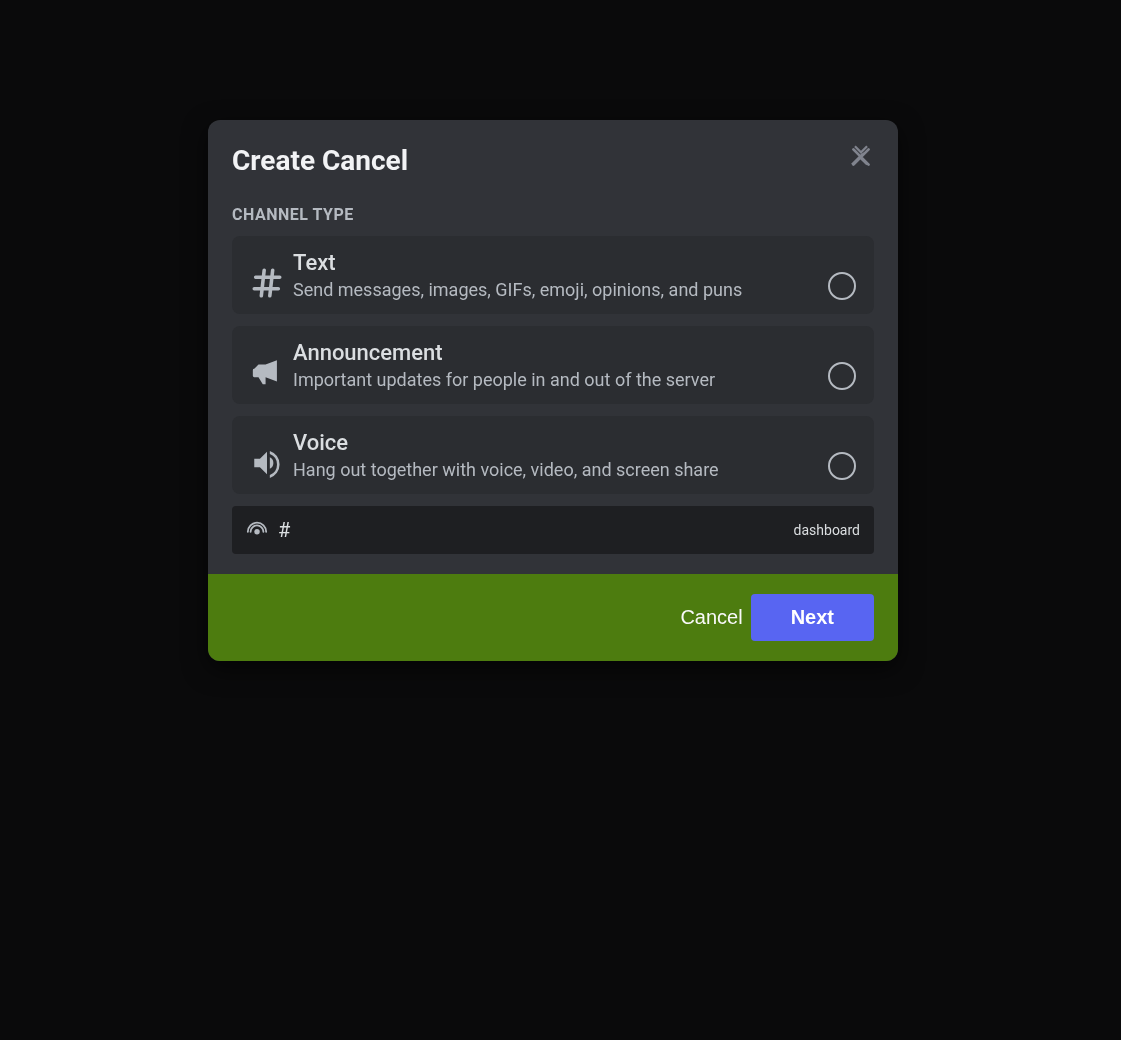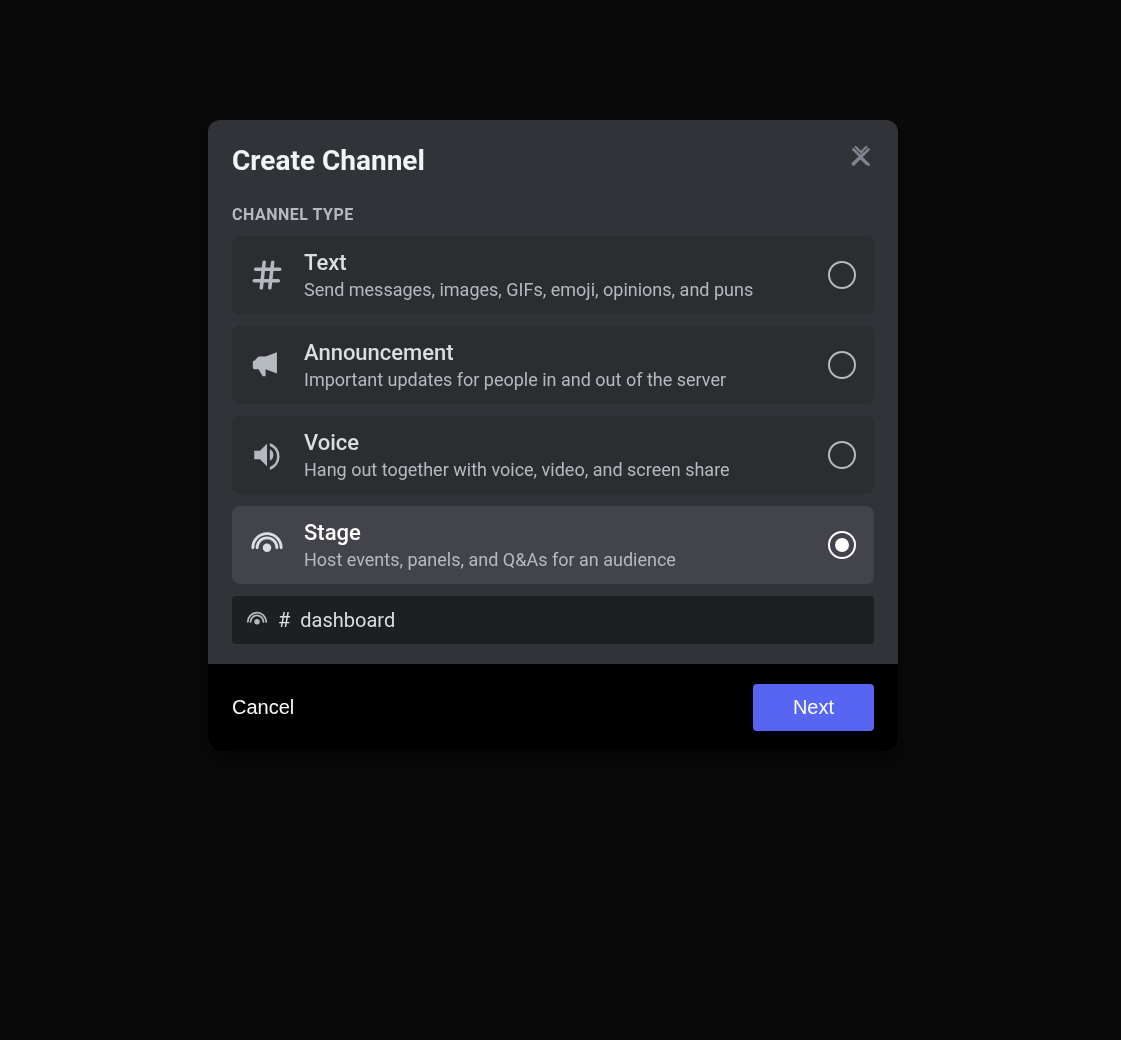--- a/index.html
+++ b/index.html
@@ -64,22 +64,22 @@
   margin-top: 28px;
   margin-bottom: 12px;
   text-transform: uppercase;
 }
 
 .type-option {
   background: #2b2d31;
   border-radius: 8px;
   padding: 14px 18px;
   display: flex;
-  align-items: center;
-  gap: 20px;
+  align-items: flex-end;
+  gap: 9px;
   margin-bottom: 12px;
   cursor: pointer;
 }
 .type-option.selected {
   background: #43444b;
 }
 .type-icon {
   width: 34px;
   height: 34px;
   display: flex;
@@ -127,68 +127,69 @@
   width: 22px;
   height: 22px;
   color: #b5bac1;
 }
 .name-input-icon svg { width: 100%; height: 100%; fill: currentColor; }
 .name-input {
   background: transparent;
   border: none;
   outline: none;
   color: #dbdee1;
-  font-size: 20px;
+  font-size: 14px;
   flex: 1;
   font-family: inherit;
+  text-align: right;
 }
 
 .modal-footer {
-  background: #000000;
+  background: #4d7c0f;
   padding: 20px 24px;
   display: flex;
-  justify-content: space-between;
-  align-items: center;
-  gap: 40px;
+  justify-content: flex-end;
+  align-items: center;
+  gap: 8px;
   border-radius: 0 0 12px 12px;
 }
 .btn-cancel {
   color: #f9f9f9;
   font-size: 20px;
   font-weight: 500;
   cursor: pointer;
   background: none;
   border: none;
 }
 .btn-next {
   background: #5865f2;
   color: #fff;
   font-size: 20px;
-  font-weight: 400;
+  font-weight: 700;
   padding: 12px 40px;
   border-radius: 4px;
   border: none;
   cursor: pointer;
 }
 </style>
 </head>
 <body>
 
 <div class="bg-content">
   
   
   
   
   
 </div>
 
 <div class="modal">
   <div class="modal-body">
     <div class="modal-title-row">
-      <div class="modal-title">Create Channel</div>
+      <div class="modal-title">Create Cancel</div>
       <div class="close-btn">
         <svg viewBox="0 0 24 24">
             <path fill="currentColor" d="M18.3 5.71L12 12l6.3 6.29-1.41 1.42L10.59 13.4 4.3 19.71 2.88 18.3 12 9.17l-6.3-6.3L7.12 1.46 12 6.34l4.88-4.88 1.42 1.42L12 9.17"></path>
             <path fill="currentColor" d="M5 5l14 14M19 5L5 19" stroke="currentColor" stroke-width="2.5" stroke-linecap="round"></path>
           </svg>
       </div>
     </div>
 
     <div class="section-label">Channel Type</div>
 
@@ -224,35 +225,20 @@
             <path d="M3 9v6h4l5 5V4L7 9H3zm13.5 3a4.5 4.5 0 00-2.5-4v8a4.5 4.5 0 002.5-4zm-2.5-8.5v2.06A8 8 0 0114 20.44v2.06A10 10 0 0014 3.5z"></path>
           </svg>
       </div>
       <div class="type-text">
         <div class="type-name">Voice</div>
         <div class="type-desc">Hang out together with voice, video, and screen share</div>
       </div>
       <div class="radio"></div>
     </div>
 
-    <div class="type-option selected">
-      <div class="type-icon">
-        <svg viewBox="0 0 24 24">
-            <circle cx="12" cy="14" r="3"></circle>
-            <path d="M5 14a7 7 0 0114 0M2 14a10 10 0 0120 0" fill="none" stroke="currentColor" stroke-width="2" stroke-linecap="round"></path>
-          </svg>
-      </div>
-      <div class="type-text">
-        <div class="type-name">Stage</div>
-        <div class="type-desc">Host events, panels, and Q&amp;As for an audience</div>
-      </div>
-      <div class="radio">
-          <div class="radio-inner"></div>
-        </div>
-    </div>
 
 
     <div class="name-input-wrap">
       <div class="name-input-icon">
         <svg viewBox="0 0 24 24">
             <circle cx="12" cy="14" r="3"></circle>
             <path d="M5 14a7 7 0 0114 0M2 14a10 10 0 0120 0" fill="none" stroke="currentColor" stroke-width="2" stroke-linecap="round"></path>
           </svg>
       </div>
       <span style="color:#dbdee1;font-size:20px;">#</span>

